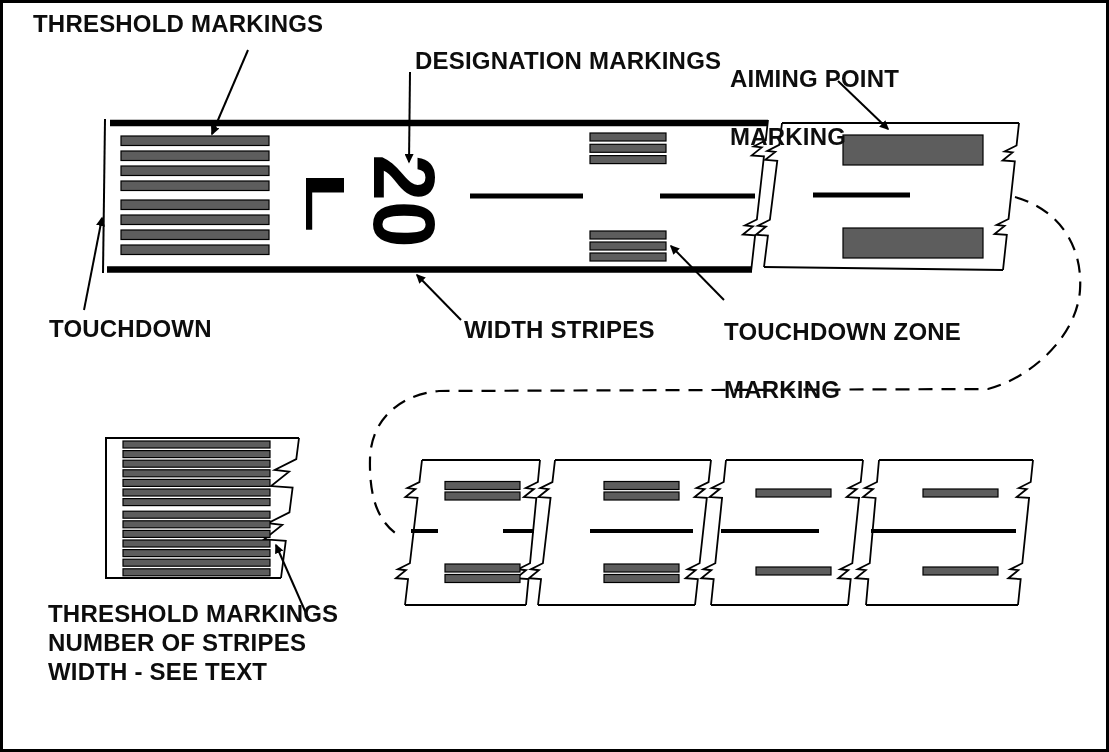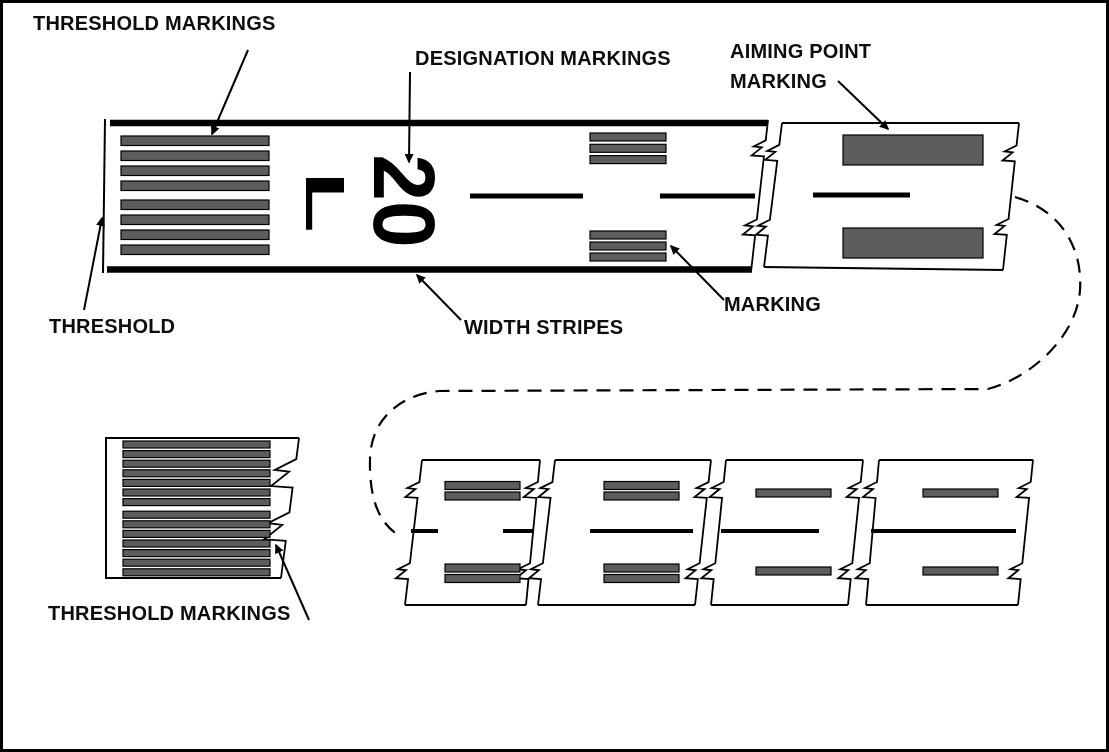--- a/index.html
+++ b/index.html
@@ -9,28 +9,28 @@
     box-sizing:border-box;
     border:3px solid #000;
     background:#fff;
     font-family:"Liberation Sans",sans-serif;
     overflow:hidden;
   }
   #lineart{position:absolute;left:0;top:0;}
   .lbl{
     position:absolute;
     font-weight:bold;
-    font-size:20px;
+    font-size:24px;
     color:#0d0d0d;
     letter-spacing:0.2px;
     white-space:nowrap;
   }
   .lbl span{display:block;}
   .lh25 span{line-height:25px;}
-  .lh30 span{line-height:30px;}
+  .lh30 span{line-height:30px;margin-top:28px;}
   .lh29 span{line-height:29px;}
   .desig{font:700 56px "Liberation Sans",sans-serif;fill:#000;}
 </style>
 </head>
 <body>
 
 <div id="figure">
 
   <svg id="lineart" width="1109" height="752" viewBox="0 0 1109 752">
     <defs>
@@ -147,28 +147,31 @@
   <div class="lbl" style="left:412px;top:44px">
     <span>DESIGNATION MARKINGS</span>
   </div>
 
   <div class="lbl lh30" style="left:727px;top:33px">
     <span>AIMING POINT</span>
     <span>MARKING</span>
   </div>
 
   <div class="lbl" style="left:46px;top:312px">
-    <span>THRESHOLD</span>
+    <span>TOUCHDOWN</span>
   </div>
 
   <div class="lbl" style="left:461px;top:313px">
     <span>WIDTH STRIPES</span>
   </div>
 
   <div class="lbl lh30" style="left:721px;top:286px">
+    <span>TOUCHDOWN ZONE</span>
     <span>MARKING</span>
   </div>
 
   <div class="lbl lh29" style="left:45px;top:596px">
     <span>THRESHOLD MARKINGS</span>
+    <span>NUMBER OF STRIPES</span>
+    <span>WIDTH - SEE TEXT</span>
   </div>
 
 </div>
 
 </body></html>

